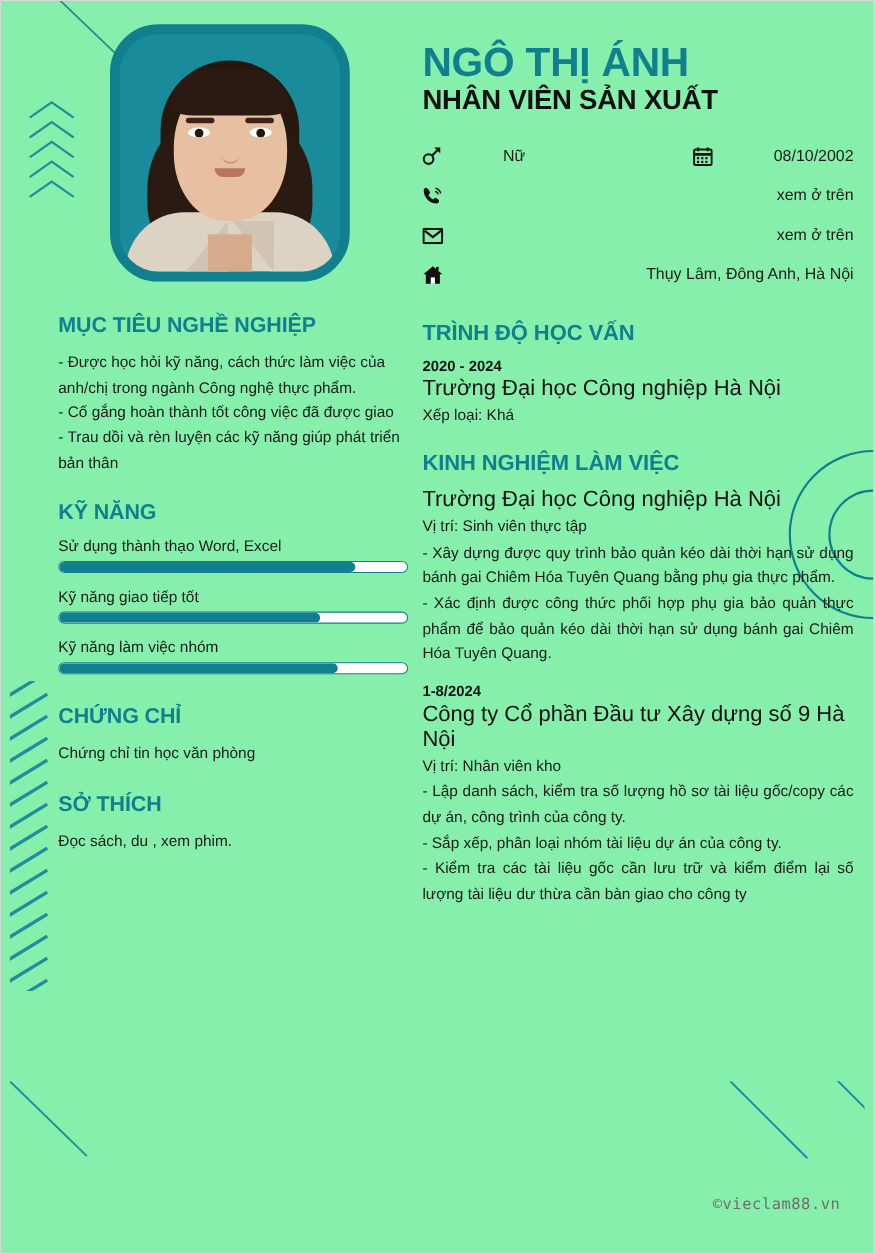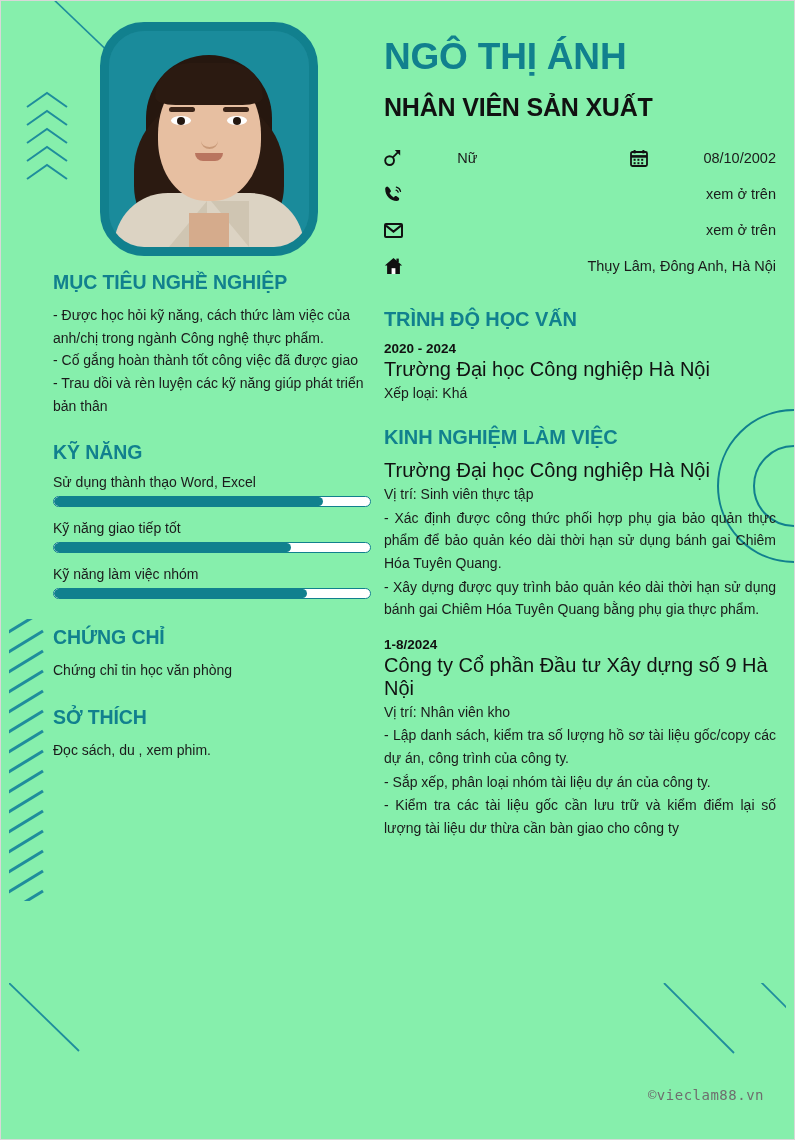--- a/index.html
+++ b/index.html
@@ -159,21 +159,21 @@
   .name {
     font-size: 37px; font-weight: 700;
     color: #11808e; letter-spacing: -0.2px;
     line-height: 1.05;
     margin-top: 37px;
     white-space: nowrap;
   }
   .job-title {
     font-size: 25px; font-weight: 700;
     color: #111; letter-spacing: -0.2px;
-    margin-top: 16px;
+    margin-top: 0;
     white-space: nowrap;
   }
 
   
   .contact { margin-top: 22px; }
   .crow {
     display: flex; align-items: center;
     min-height: 29px;
     margin-bottom: 7px;
     justify-content: space-between;
@@ -418,38 +418,38 @@
     </div>
 
     <div class="sp-20"></div>
 
     <div>
       <div class="h-sec right">KINH NGHIỆM LÀM VIỆC</div>
 
       <div class="entry">
         <div class="entry-org">Trường Đại học Công nghiệp Hà Nội</div>
         <div class="entry-line">Vị trí: Sinh viên thực tập</div>
+        <div class="entry-bullets">- Xây dựng được quy trình bảo quản kéo dài thời hạn sử dụng bánh gai Chiêm Hóa Tuyên Quang bằng phụ gia thực phẩm.</div>
         <div class="entry-bullets">- Xác định được công thức phối hợp phụ gia bảo quản thực phẩm để bảo quản kéo dài thời hạn sử dụng bánh gai Chiêm Hóa Tuyên Quang.</div>
-        <div class="entry-bullets">- Xây dựng được quy trình bảo quản kéo dài thời hạn sử dụng bánh gai Chiêm Hóa Tuyên Quang bằng phụ gia thực phẩm.</div>
       </div>
 
       <div class="sp-14"></div>
 
       <div class="entry">
         <div class="entry-date">1-8/2024</div>
         <div class="entry-org">Công ty Cổ phần Đầu tư Xây dựng số 9 Hà Nội</div>
         <div class="entry-line">Vị trí: Nhân viên kho</div>
         <div class="entry-bullets">- Lập danh sách, kiểm tra số lượng hồ sơ tài liệu gốc/copy các dự án, công trình của công ty.</div>
         <div class="entry-bullets">- Sắp xếp, phân loại nhóm tài liệu dự án của công ty.</div>
         <div class="entry-bullets">- Kiểm tra các tài liệu gốc cần lưu trữ và kiểm điểm lại số lượng tài liệu dư thừa cần bàn giao cho công ty</div>
       </div>
     </div>
   </div>
 
-  <div class="col-left" style="top:270px">
+  <div class="col-left" style="top:284px">
 
     <div class="blk">
       <div class="h-sec">MỤC TIÊU NGHỀ NGHIỆP</div>
       <div class="obj-wrap">
         <div class="obj-line">- Được học hỏi kỹ năng, cách thức làm việc của anh/chị trong ngành Công nghệ thực phẩm.</div>
         <div class="obj-line">- Cố gắng hoàn thành tốt công việc đã được giao</div>
         <div class="obj-line">- Trau dồi và rèn luyện các kỹ năng giúp phát triển bản thân</div>
       </div>
     </div>
 

